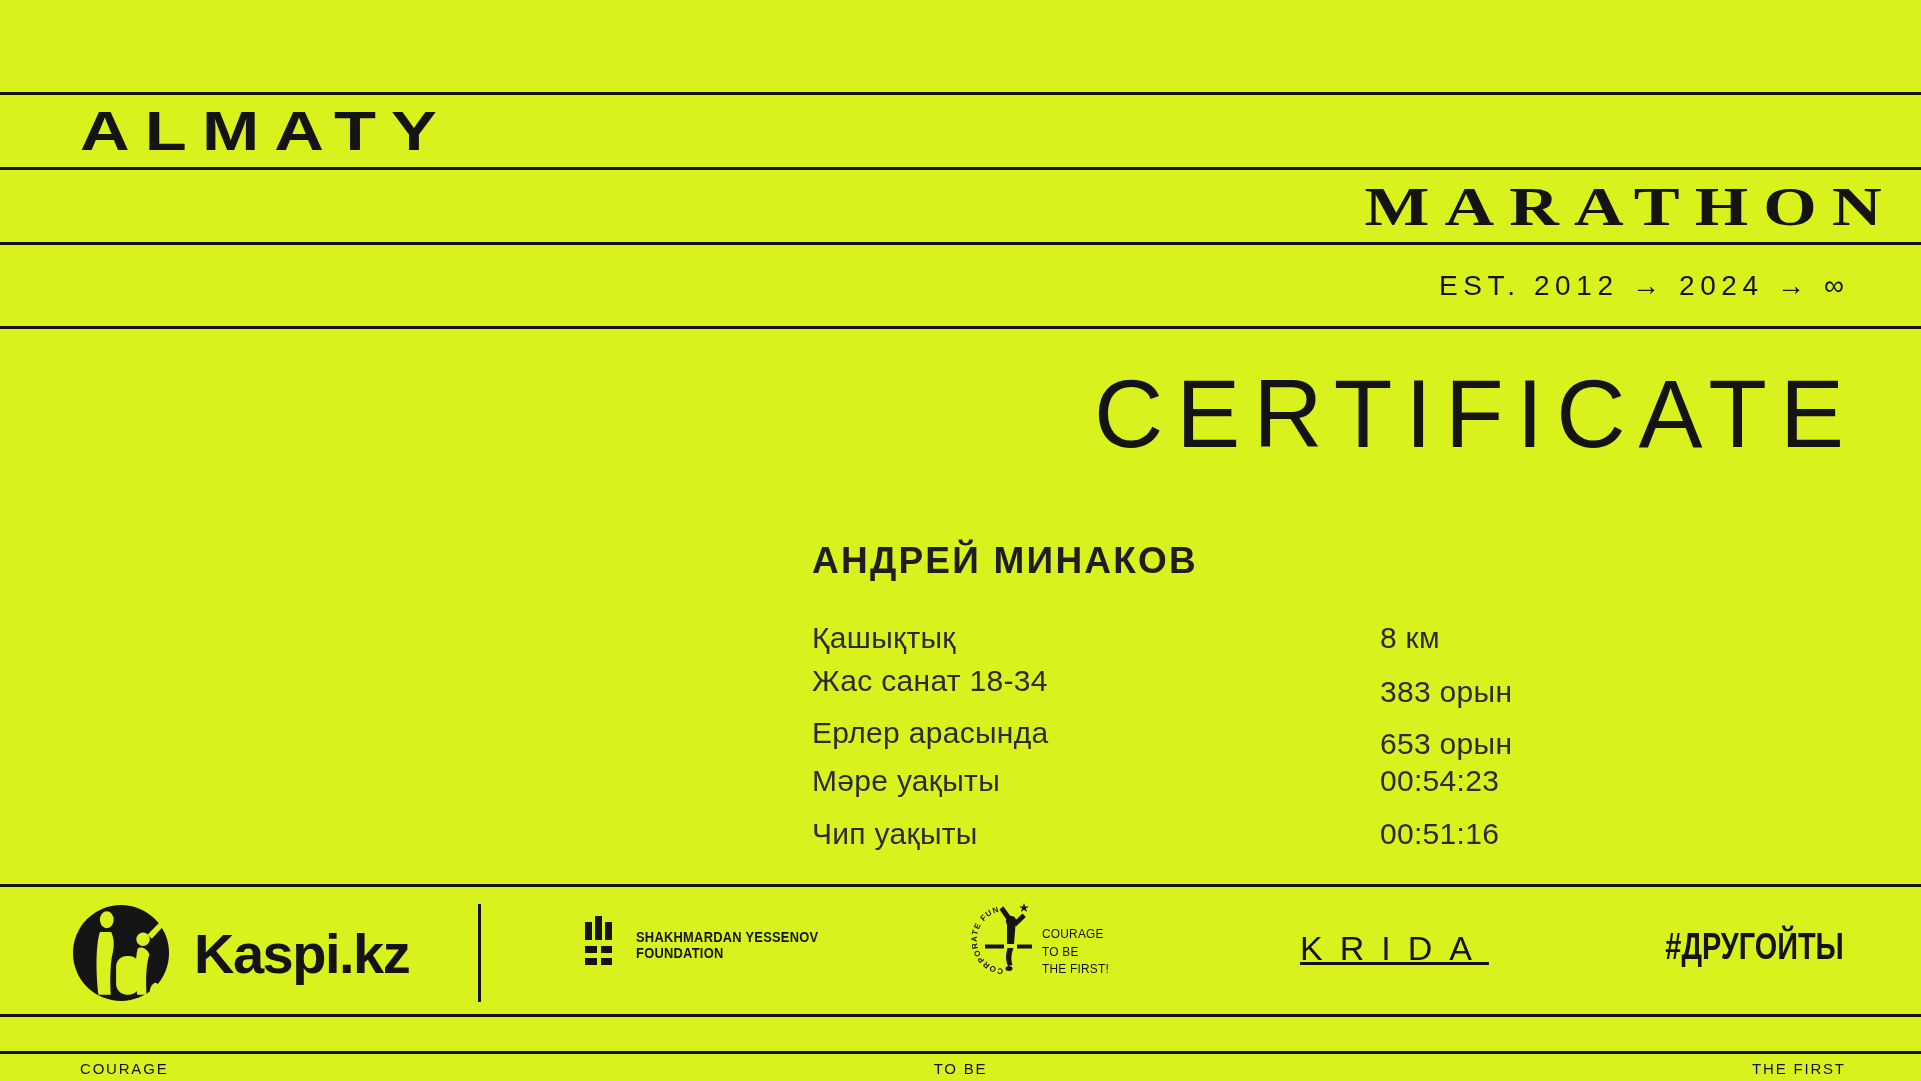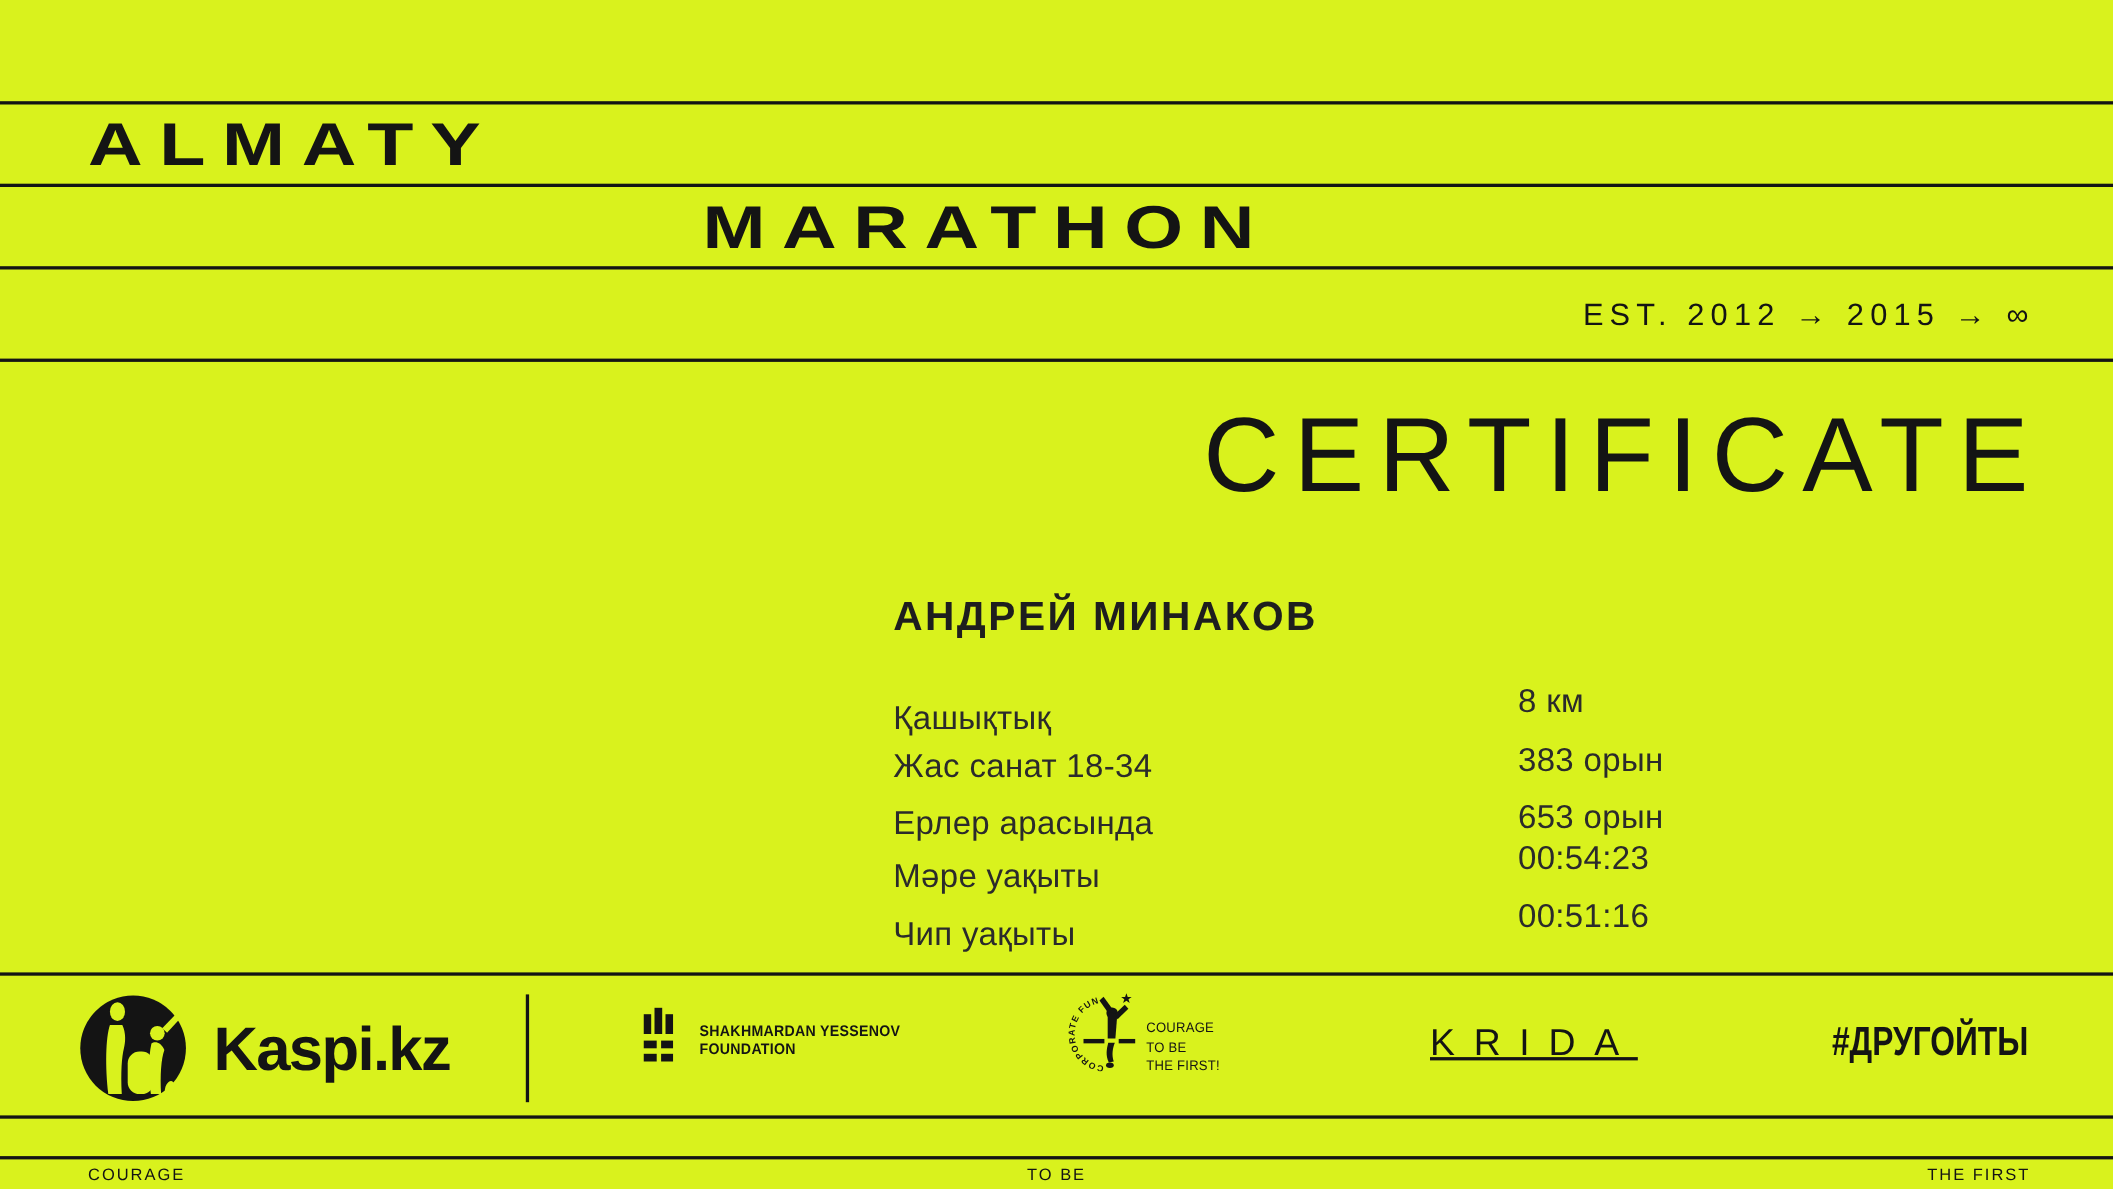--- a/index.html
+++ b/index.html
@@ -12,21 +12,21 @@
   .cert{
     position:relative;width:1921px;height:1081px;
     background:var(--bg);overflow:hidden;color:var(--ink);margin-top:40px;
   }
   .hline{position:absolute;left:0;width:100%;height:3px;background:var(--ink);}
   .bottom-bar{position:absolute;left:0;bottom:0;width:100%;height:4px;background:var(--ink);}
 
   
   .band{position:absolute;left:0;width:100%;display:flex;align-items:center;}
   .band-city{top:55px;height:72px;padding-left:80px;}
-  .band-event{top:130px;height:72px;justify-content:center;padding-right:36px;}
+  .band-event{top:130px;height:72px;justify-content:flex-end;padding-right:36px;font-family:Liberation Serif, serif;}
   .band-est{top:205px;height:81px;justify-content:flex-end;padding-right:77px;}
   .display-word{
     font-size:55px;font-weight:bold;letter-spacing:0.22em;line-height:1;
     display:inline-block;white-space:nowrap;margin-right:-0.22em;
   }
   .scale-left{transform:scaleX(1.25);transform-origin:left center;}
   .scale-right{transform:scaleX(1.25);transform-origin:right center;}
   .est-line{
     font-size:28px;font-weight:500;letter-spacing:0.2em;margin-right:-0.2em;
     white-space:nowrap;
@@ -39,21 +39,21 @@
   }
 
   .recipient{
     position:absolute;left:812px;top:500px;
     font-size:37px;font-weight:bold;letter-spacing:0.06em;
     color:#1E1E1E;white-space:nowrap;
   }
 
   
   .rrow{position:absolute;left:812px;width:1032px;height:36px;font-size:30px;line-height:36px;color:var(--muted);letter-spacing:0.01em;}
-  .rrow .lab{position:absolute;left:0;top:16px;white-space:nowrap;}
+  .rrow .lab{position:absolute;left:0;top:0;white-space:nowrap;}
   .rrow .val{position:absolute;left:568px;top:0;white-space:nowrap;}
   .rrow.voff .val{top:11px;}
 
   
   .kaspi-logo{position:absolute;left:72px;top:864px;}
   .kaspi-word{
     position:absolute;left:194px;top:864px;height:98px;display:flex;align-items:center;
     font-size:56px;font-weight:bold;letter-spacing:-1.5px;color:var(--ink);
   }
   .fdivider{position:absolute;left:478px;top:864px;width:3px;height:98px;background:var(--ink);}
@@ -107,21 +107,21 @@
   <div class="hline" style="top:1055px"></div>
   <div class="bottom-bar"></div>
 
   <div class="band band-city">
     <span class="display-word scale-left">ALMATY</span>
   </div>
   <div class="band band-event">
     <span class="display-word scale-right">MARATHON</span>
   </div>
   <div class="band band-est">
-    <span class="est-line">EST. 2012 → 2015 → ∞</span>
+    <span class="est-line">EST. 2012 → 2024 → ∞</span>
   </div>
 
   <div class="title">CERTIFICATE</div>
   <div class="recipient">АНДРЕЙ МИНАКОВ</div>
 
   <div class="rrow" style="top:580px">
     <span class="lab">Қашықтық</span>
     <span class="val">8 км</span>
   </div>
   <div class="rrow voff" style="top:623px">

